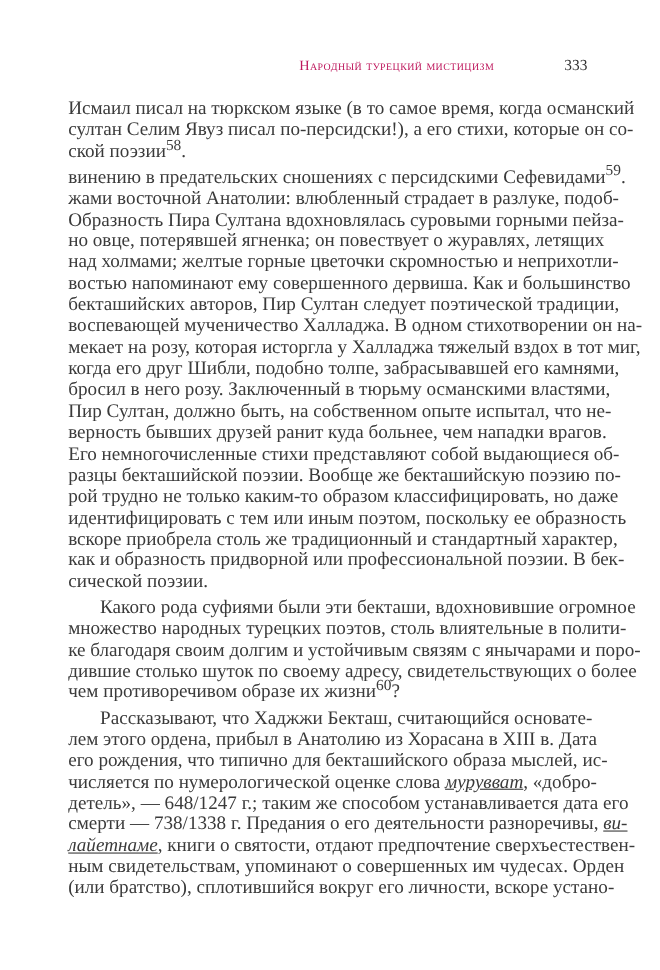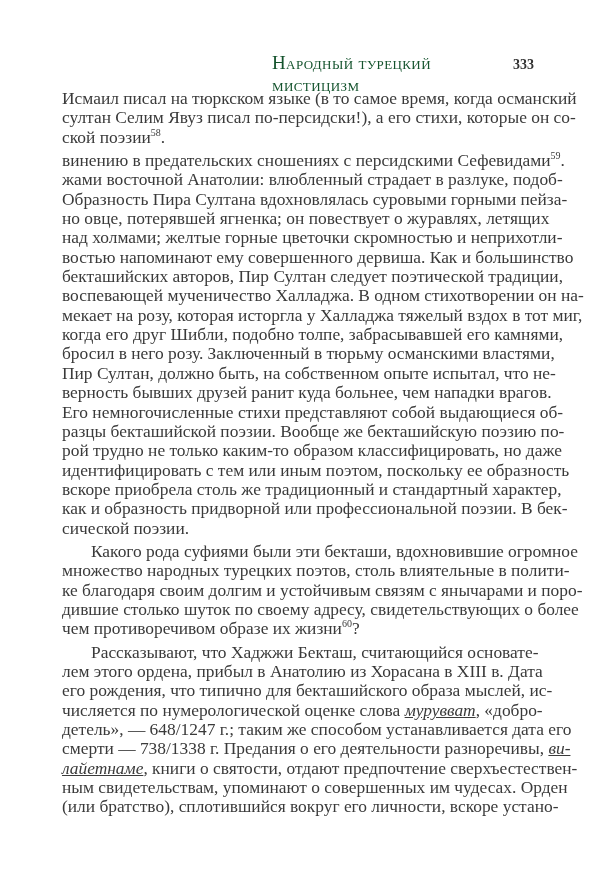--- a/index.html
+++ b/index.html
@@ -5,32 +5,32 @@
   html, body { margin: 0; padding: 0; }
   body {
     width: 600px; height: 882px; background: #ffffff; position: relative; overflow: hidden;
     font-family: "Liberation Serif", "DejaVu Serif", serif; color: #3a3a3a;
   }
   .running-head {
     position: absolute; top: 52px; left: 272px; width: 262px; height: 20px;
     display: flex; justify-content: space-between; align-items: baseline;
   }
   .running-title {
-    font-variant: small-caps; font-size: 19px; letter-spacing: 0.4px; color: #14532d;
+    font-variant: small-caps; font-size: 13px; letter-spacing: 0.4px; color: #be185d;
   }
-  .page-number { font-size: 14px; font-weight: bold; color: #333; }
+  .page-number { font-size: 14px; font-weight: normal; color: #333; }
   .text-block {
     position: absolute; top: 89px; left: 62px; width: 470px;
     font-size: 17.4px; line-height: 19.35px; text-align: justify;
   }
   .line { display: block; white-space: nowrap; text-align-last: justify; height: 19.35px; }
   .line.last { text-align-last: left; }
   .line.indent { padding-left: 29px; }
   .para-gap { height: 4px; }
-  sup { font-size: 10px; vertical-align: 7px; line-height: 0; margin-top: 24px; }
+  sup { font-size: 14px; vertical-align: 7px; line-height: 0; margin-top: 24px; }
   em { font-style: italic; text-decoration: underline; }
 </style>
 </head>
 <body>
 
 <div class="running-head">
   <span class="running-title">Народный турецкий мистицизм</span>
   <span class="page-number">333</span>
 </div>
 

